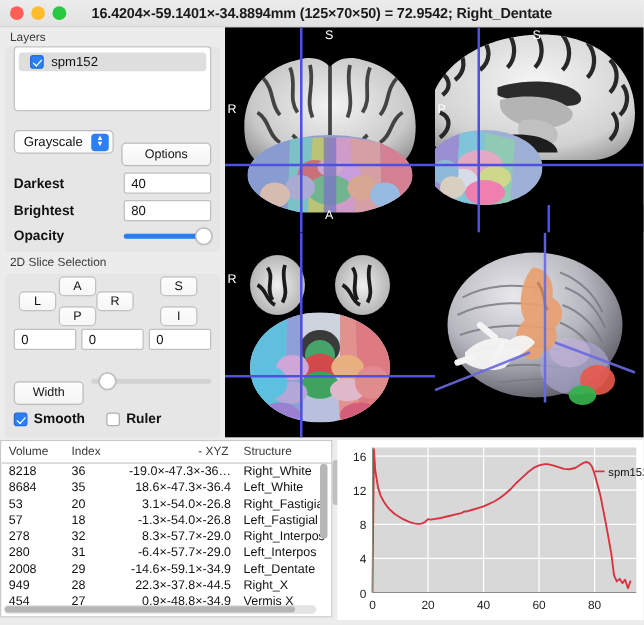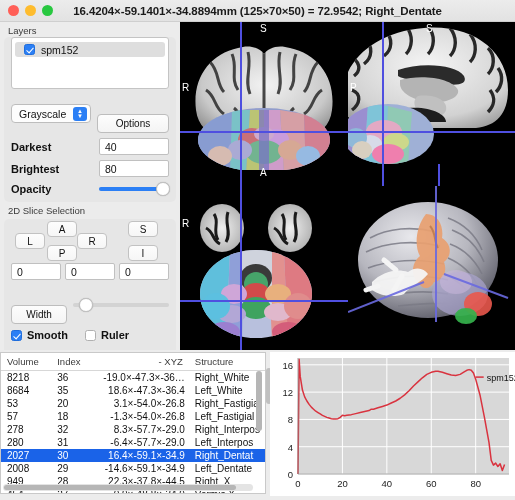--- a/index.html
+++ b/index.html
@@ -675,26 +675,20 @@
               <td>32</td>
               <td class="xyz">8.3×-57.7×-29.0</td>
               <td>Right_Interpos</td>
             </tr>
             <tr>
               <td>280</td>
               <td>31</td>
               <td class="xyz">-6.4×-57.7×-29.0</td>
               <td>Left_Interpos</td>
             </tr>
-            <tr class="sel">
-              <td>2027</td>
-              <td>30</td>
-              <td class="xyz">16.4×-59.1×-34.9</td>
-              <td>Right_Dentat</td>
-            </tr>
             <tr>
               <td>2008</td>
               <td>29</td>
               <td class="xyz">-14.6×-59.1×-34.9</td>
               <td>Left_Dentate</td>
             </tr>
             <tr>
               <td>949</td>
               <td>28</td>
               <td class="xyz">22.3×-37.8×-44.5</td>

